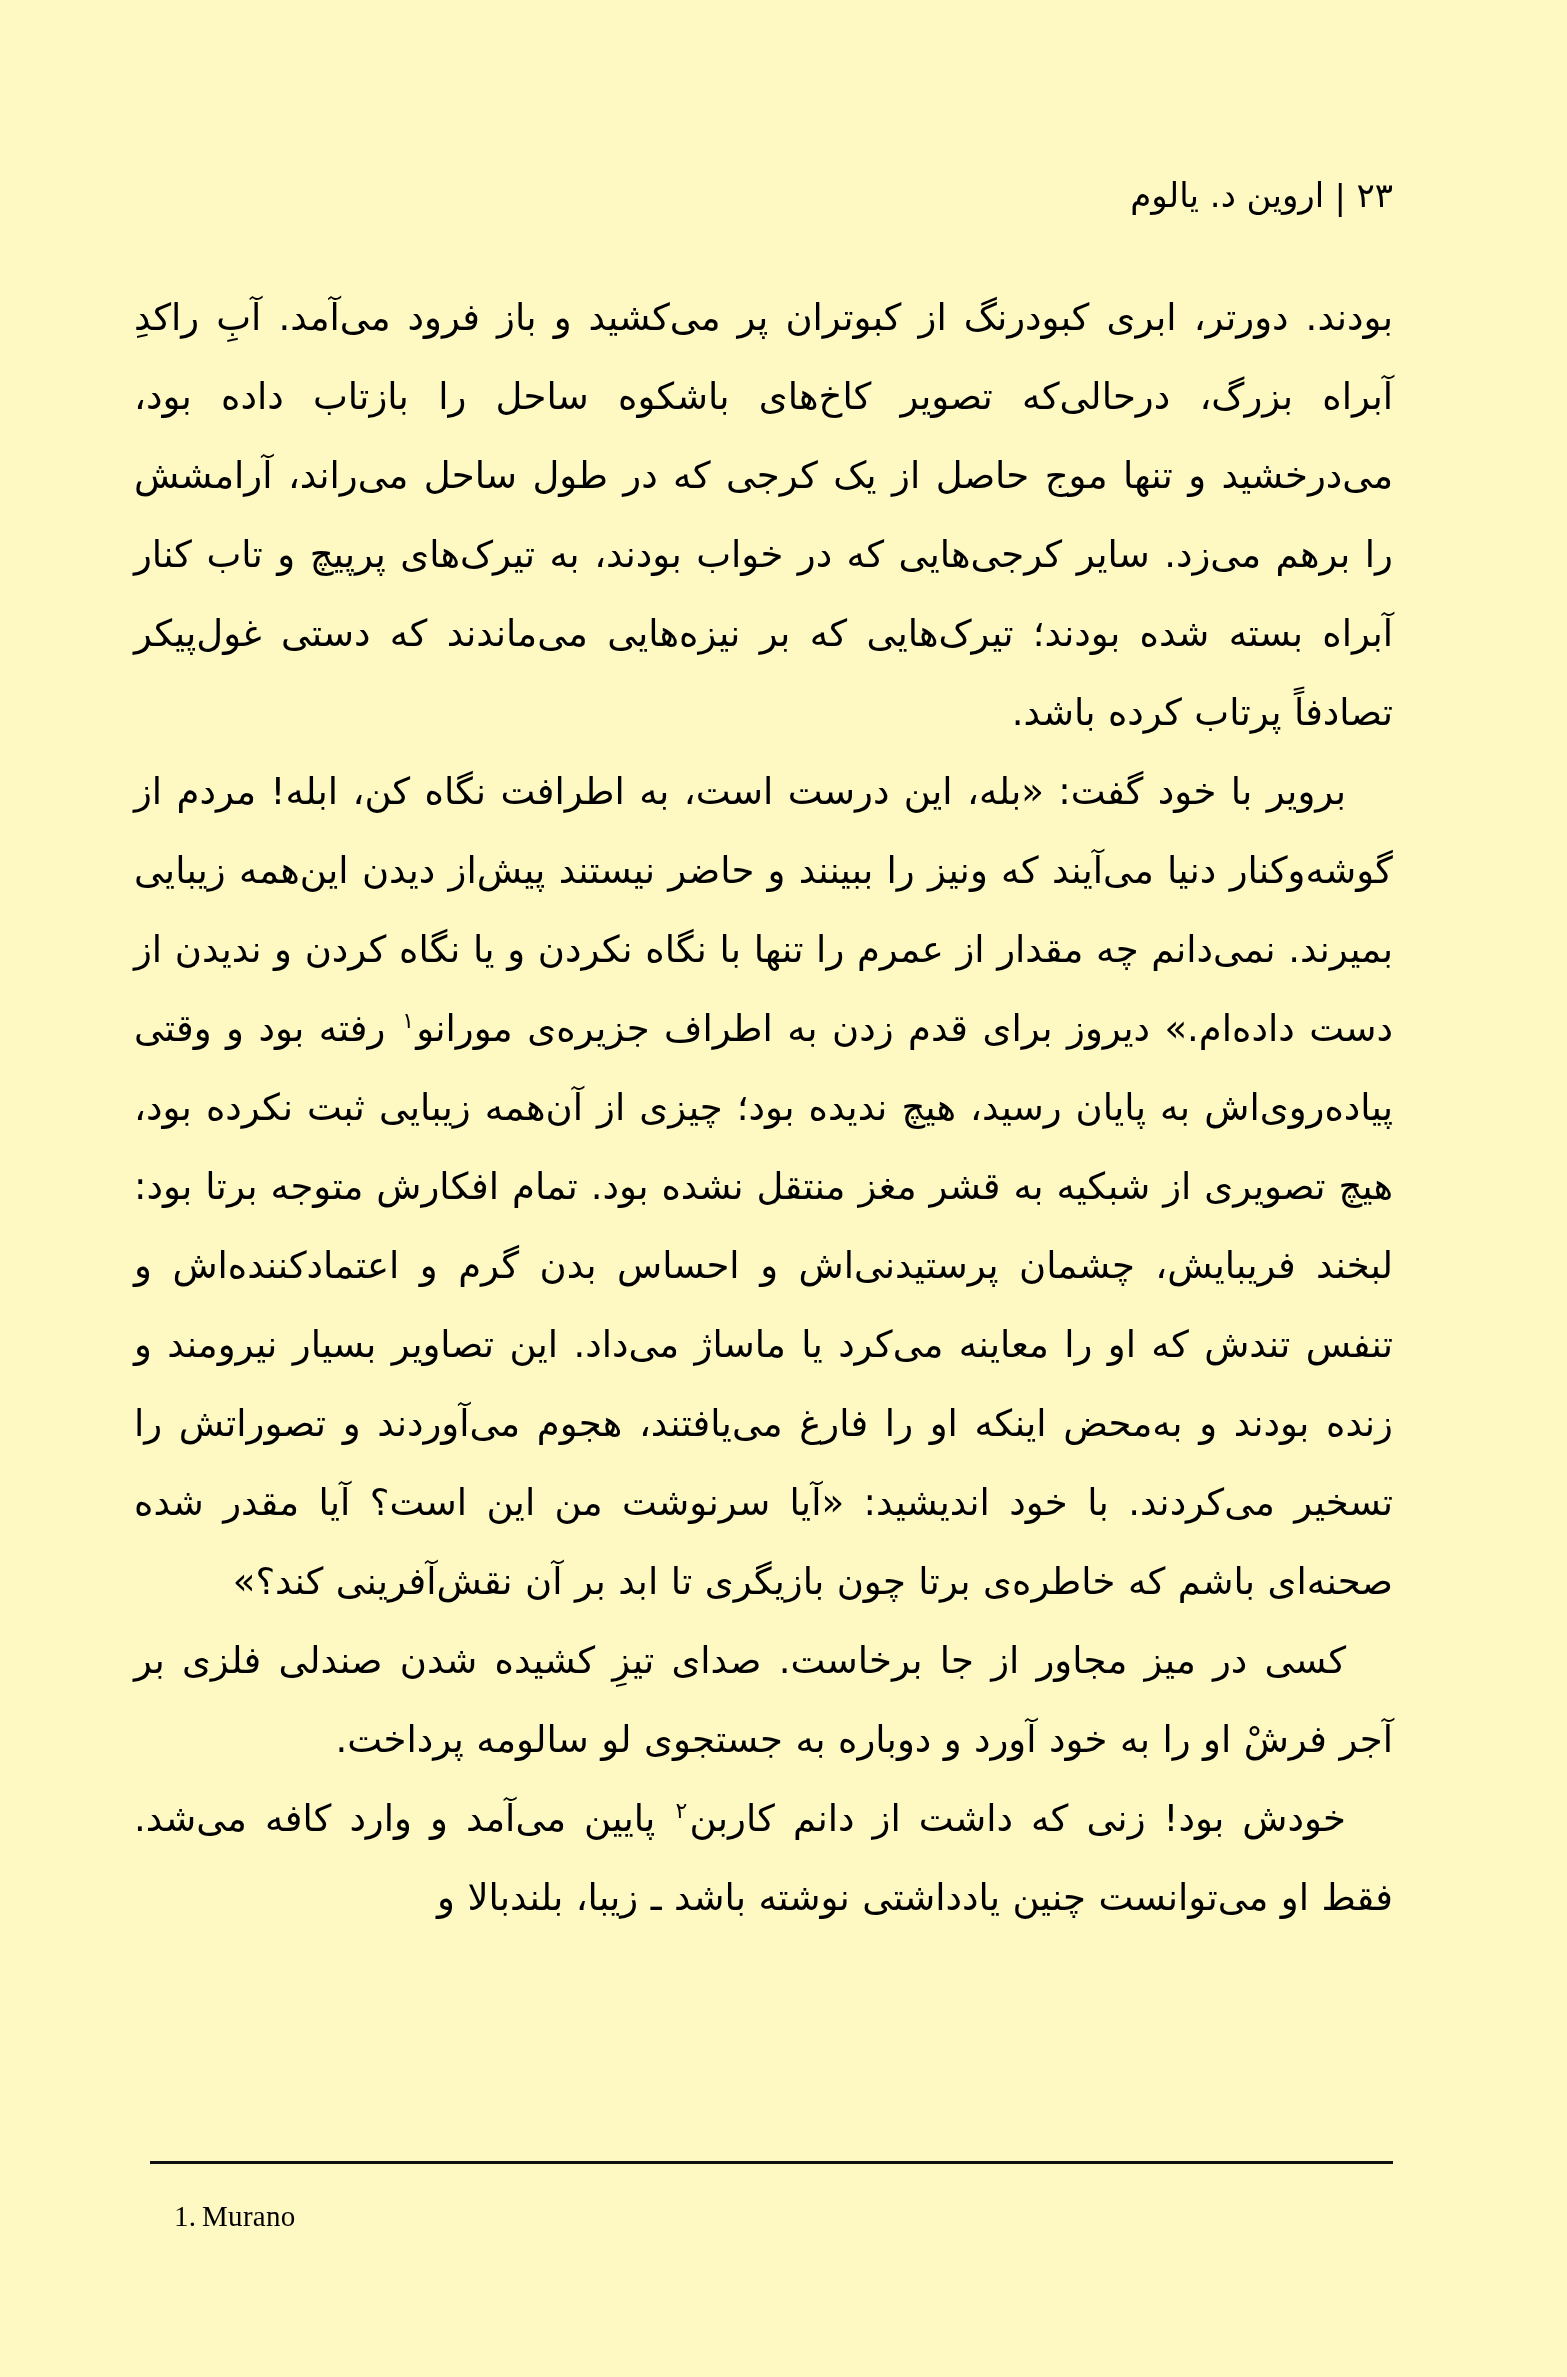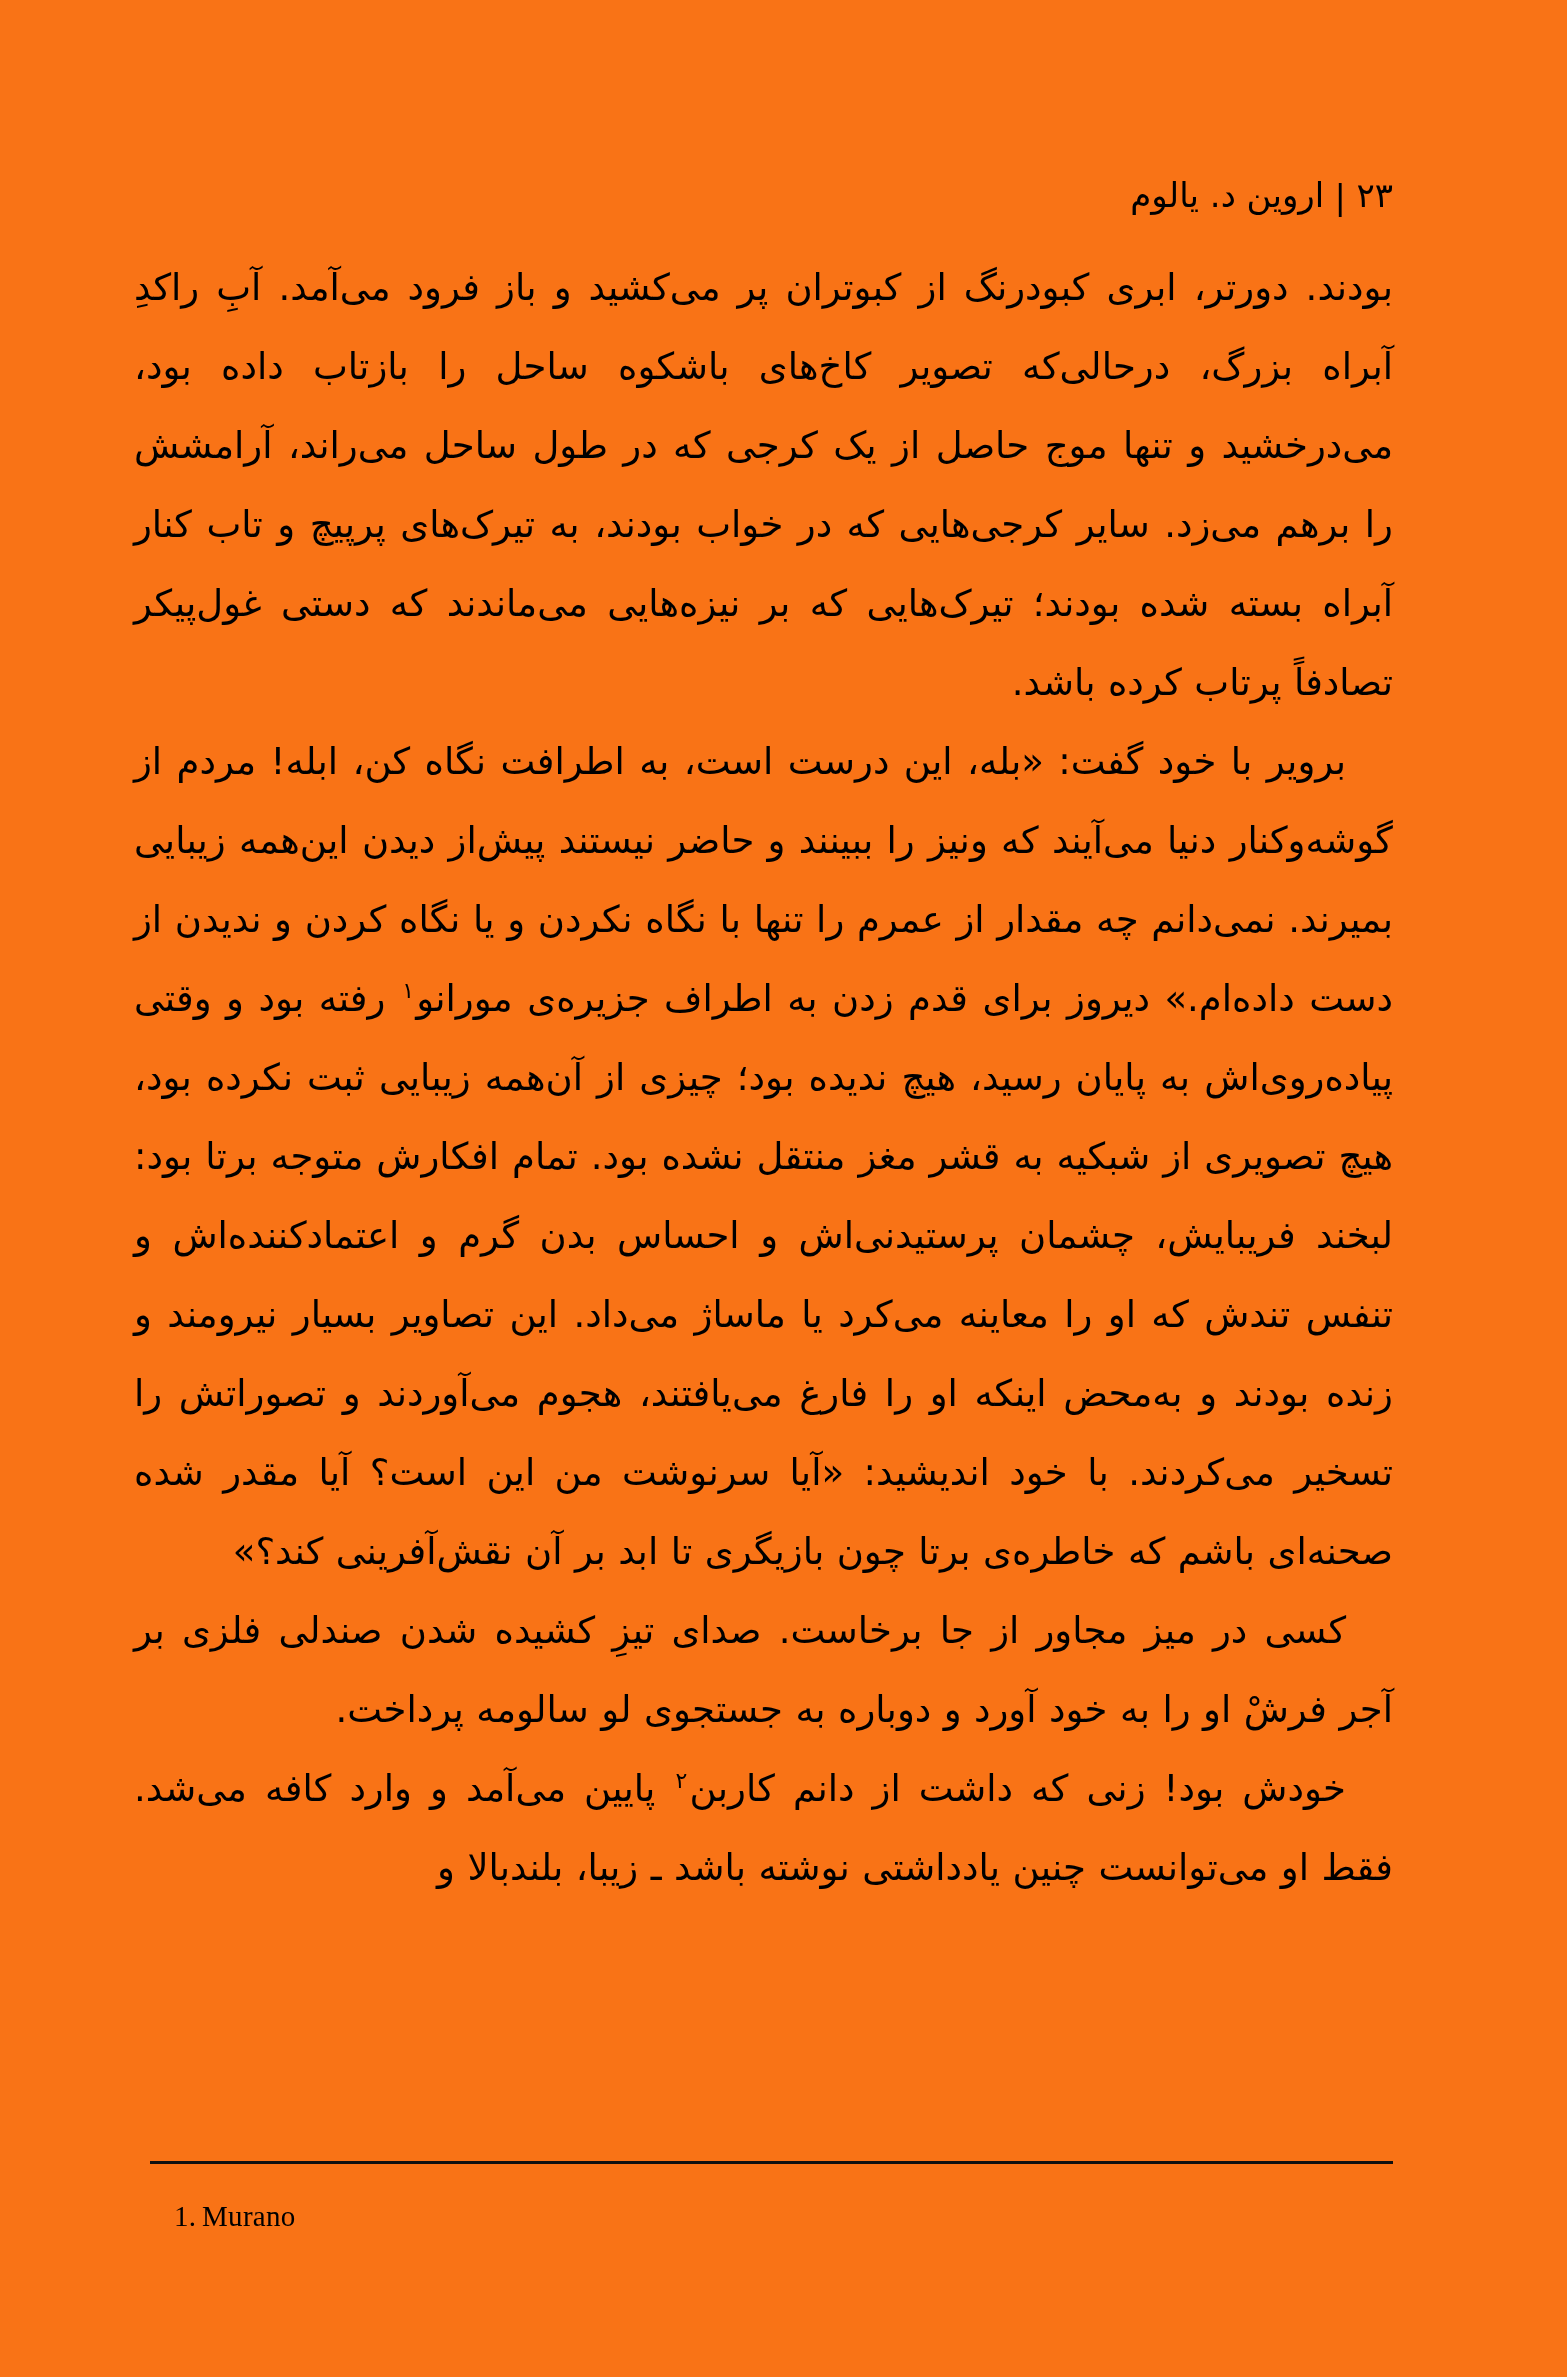--- a/index.html
+++ b/index.html
@@ -13,21 +13,21 @@
     height: 2377px;
     position: relative;
     font-family: "DejaVu Sans", "Liberation Sans", sans-serif;
     color: #000000;
     overflow: hidden;
   }
 
   .page {
     position: absolute;
     inset: 0;
-    background: #f97316;
+    background: #fef9c3;
   }
 
   
   .running-header {
     position: absolute;
     top: 155px;
     right: 174px;
     left: 174px;
     height: 80px;
     direction: rtl;
@@ -46,21 +46,21 @@
     display: inline-block;
     padding: 0 10.2px;
     font-size: 34px;
     transform: translateY(1.5px);
   }
   .hdr-page { font-size: 34px; }
 
   
   .body-block {
     position: absolute;
-    top: 248px;
+    top: 278px;
     right: 174px;
     width: 1259px;
     direction: rtl;
     text-align: justify;
     text-align-last: right;
     font-size: 37px;
     line-height: 79px;
     font-weight: 500;
     word-spacing: 0.7px;
   }

